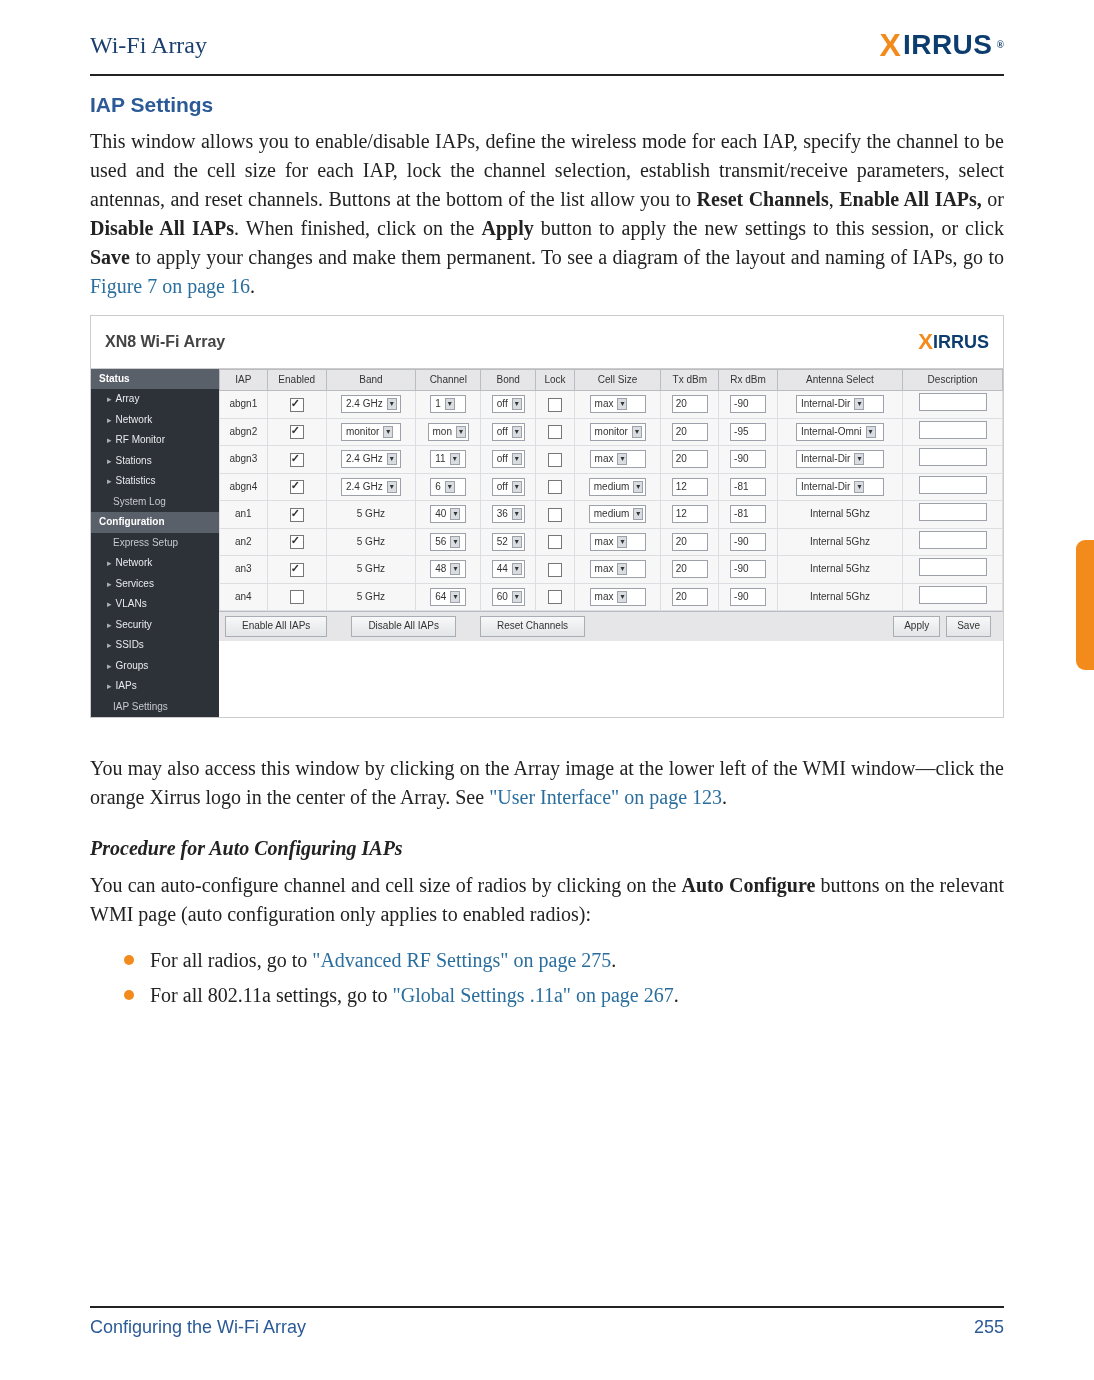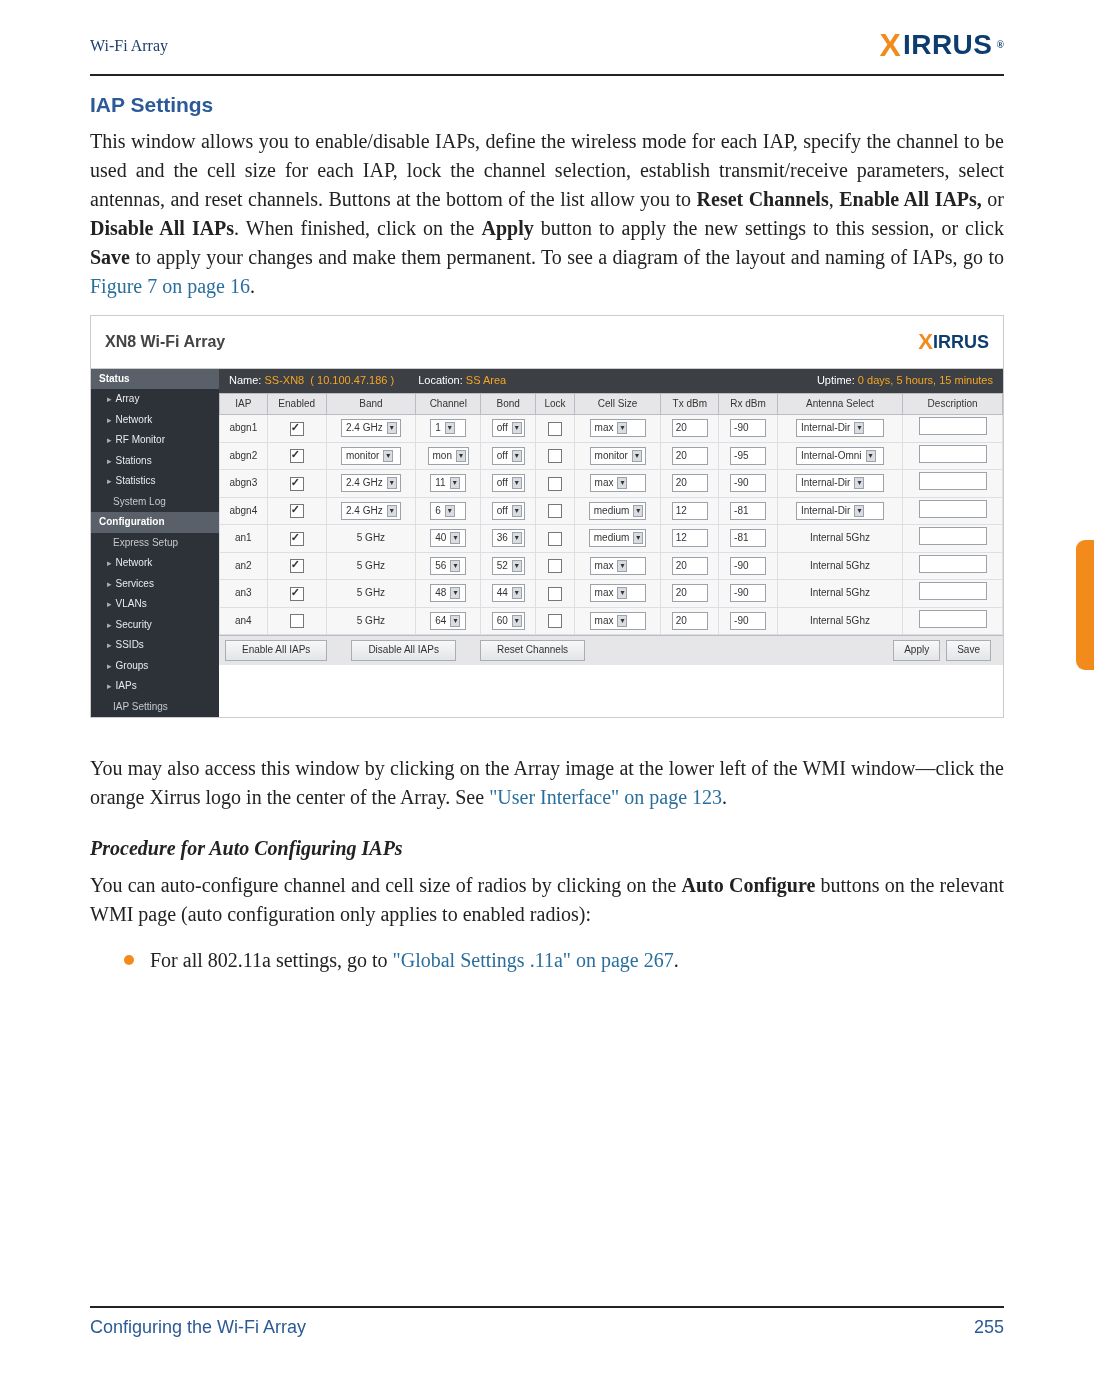--- a/index.html
+++ b/index.html
@@ -20,21 +20,21 @@
   body{
     width:var(--page-w);
     font-family:"Palatino Linotype","Book Antiqua",Palatino,Georgia,serif;
     color:var(--text);
     font-size:20px;
     line-height:1.45;
   }
   .page{padding:22px var(--margin-x) 40px var(--margin-x);position:relative;min-height:1380px;box-sizing:border-box;}
   
   .tophdr{display:flex;align-items:center;justify-content:space-between;}
-  .tophdr .ttl{color:var(--hdr-blue);font-size:16px;}
+  .tophdr .ttl{color:var(--hdr-blue);font-size:24px;}
   .xlogo{display:flex;align-items:center;gap:2px;font-weight:900;}
   .xlogo .word{font-family:Arial,Helvetica,sans-serif;letter-spacing:0.5px;}
   .xlogo .bigX{color:var(--xirrus-orange);font-size:32px;font-weight:900;font-family:Arial,Helvetica,sans-serif;}
   .xlogo .rest{color:var(--xirrus-blue);font-size:28px;font-weight:900;}
   .xlogo .reg{color:var(--xirrus-blue);font-size:10px;vertical-align:super;margin-left:2px;}
   .hrule{border:0;border-top:2px solid var(--rule);margin:6px 0 14px 0;}
   .section-title{color:var(--footer-blue);font-family:Arial,Helvetica,sans-serif;font-size:21px;font-weight:bold;margin:6px 0 6px 0;}
   p.body{margin:0 0 14px 0;text-align:justify;font-family:Liberation Serif, serif;}
   .lnk{color:var(--link);}
   b{font-weight:700;}
@@ -186,25 +186,20 @@
           <div class="nav-item">Network</div>
           <div class="nav-item">Services</div>
           <div class="nav-item">VLANs</div>
           <div class="nav-item">Security</div>
           <div class="nav-item">SSIDs</div>
           <div class="nav-item">Groups</div>
           <div class="nav-item">IAPs</div>
           <div class="nav-item sub nobullet">IAP Settings</div>
         </div>
       <div class="maincol">
-        <div class="infobar">
-          <span><span class="lbl">Name:</span> <span>SS-XN8</span>&nbsp;&nbsp;<span>( 10.100.47.186 )</span></span>
-          <span><span class="lbl">Location:</span> <span>SS Area</span></span>
-          <span style="margin-left:auto"><span class="lbl">Uptime:</span> <span>0 days, 5 hours, 15 minutes</span></span>
-        </div>
         <table class="tbl">
           <thead>
               <tr id="tbl-head">
                 <th>IAP</th>
                 <th>Enabled</th>
                 <th>Band</th>
                 <th>Channel</th>
                 <th>Bond</th>
                 <th>Lock</th>
                 <th>Cell Size</th>
@@ -337,20 +332,21 @@
   <p class="body">
     <span>You may also access this window by clicking on the Array image at the lower left of the WMI window—click the orange Xirrus logo in the center of the Array. See </span><span class="lnk">"User Interface" on page 123</span><span>.</span>
   </p>
 
   <div class="sub-h">Procedure for Auto Configuring IAPs</div>
   <p class="body">
     <span>You can auto-configure channel and cell size of radios by clicking on the </span><b>Auto Configure</b><span> buttons on the relevant WMI page (auto configuration only applies to enabled radios):</span>
   </p>
 
   <ul class="bul" id="bullets">
+      <li>For all radios, go to <span class="lnk">"Advanced RF Settings" on page 275</span>.</li>
       <li>For all 802.11a settings, go to <span class="lnk">"Global Settings .11a" on page 267</span>.</li>
     </ul>
 
   <div class="footer">
     <hr class="frule">
     <div class="footline">
       <span>Configuring the Wi-Fi Array</span>
       <span>255</span>
     </div>
   </div>

